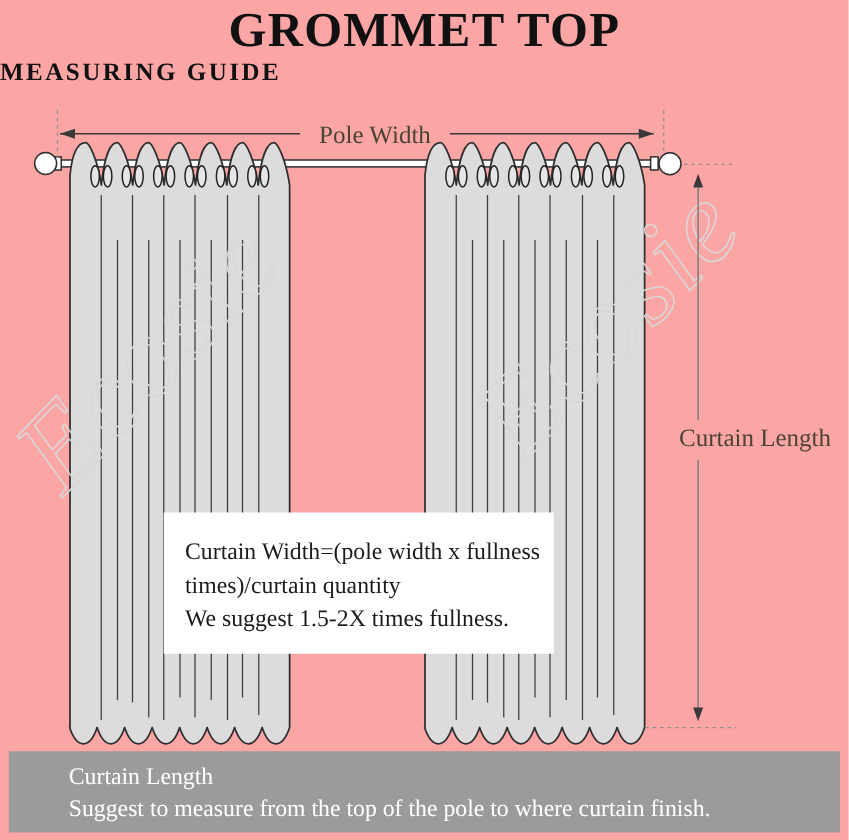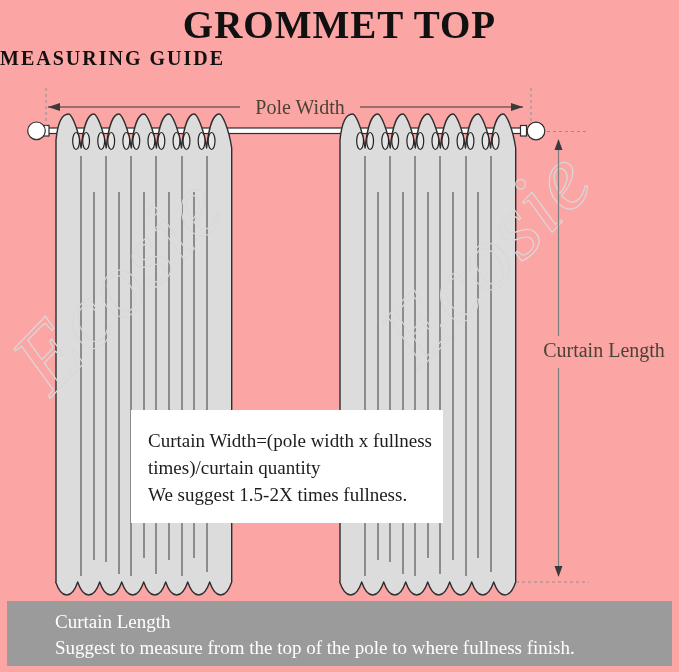--- a/index.html
+++ b/index.html
@@ -174,16 +174,16 @@
     <g>
       <rect class="boxrect" x="131" y="410" width="312" height="113"></rect>
       <text class="boxtext" x="148" y="447">Curtain Width=(pole width x fullness</text>
       <text class="boxtext" x="148" y="474">times)/curtain quantity</text>
       <text class="boxtext" x="148" y="501">We suggest 1.5-2X times fullness.</text>
     </g>
   </svg>
 
   <div class="footer">
     <div>Curtain Length</div>
-    <div>Suggest to measure from the top of the pole to where fullness finish.</div>
+    <div>Suggest to measure from the top of the pole to where curtain finish.</div>
   </div>
 
 </div>
 
 </body></html>

